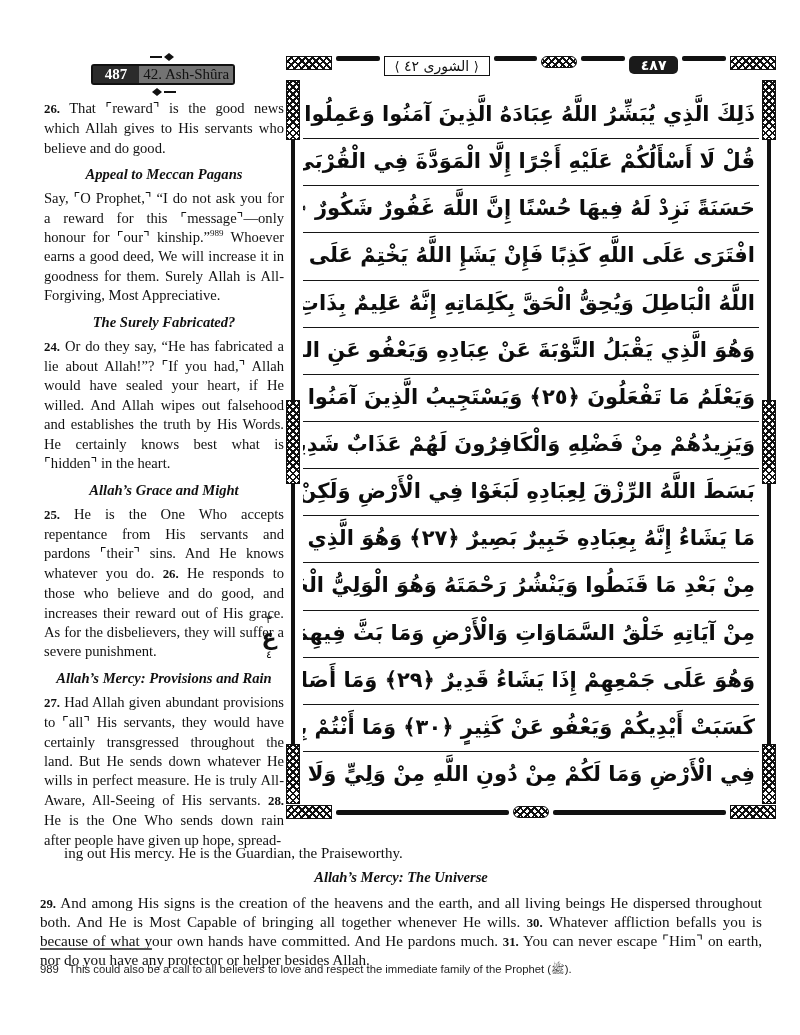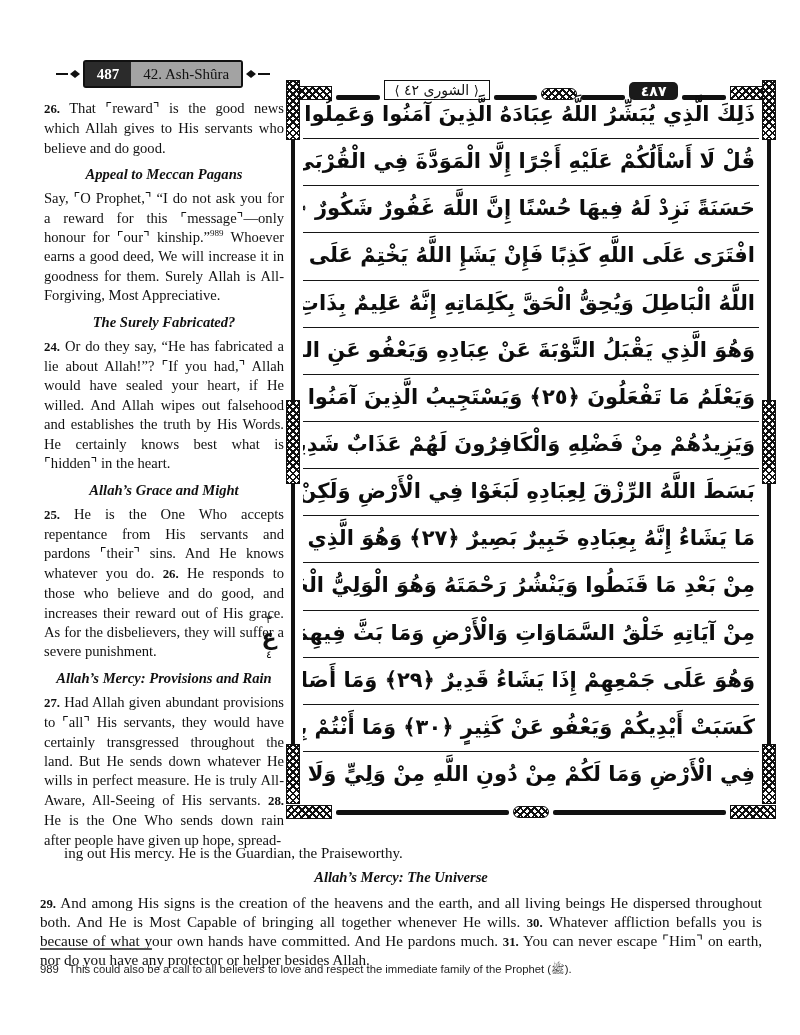--- a/index.html
+++ b/index.html
@@ -14,52 +14,52 @@
     background-color:#fff;
     background-image:
       repeating-linear-gradient(45deg,#111 0 2px,rgba(0,0,0,0) 2px 5px),
       repeating-linear-gradient(-45deg,#111 0 2px,rgba(0,0,0,0) 2px 5px);
     border:1px solid #111;
     box-sizing:border-box;
   }
   
   .eng-header{
     position:absolute;left:44px;top:58px;width:238px;height:32px;
-    display:flex;align-items:center;justify-content:center;gap:1px;
+    display:flex;align-items:center;justify-content:center;gap:1px;flex-direction:column;
   }
   .eng-header .cartouche{
     display:flex;align-items:stretch;border:2px solid #111;border-radius:3px;
     height:28px;box-sizing:border-box;
   }
   .eng-header .pageno{
     background:#2b2b2b;color:#fff;font-weight:bold;font-size:15px;
     display:flex;align-items:center;padding:0 12px;
   }
   .eng-header .surah{
-    background:#a3a3a3;color:#111;font-size:15px;
-    display:flex;align-items:center;padding:0 12px;white-space:nowrap;
+    background:#737373;color:#111;font-size:15px;
+    display:flex;align-items:center;padding:0 4px;white-space:nowrap;
   }
   .orn-svg{flex:0 0 auto;}
   
   .eng-column{
     position:absolute;left:44px;top:99px;width:240px;
     font-size:14.6px;line-height:19.4px;text-align:justify;
   }
   .eng-heading{
     text-align:center;font-weight:bold;font-style:italic;
     font-size:14.6px;margin:7px 0 6px;line-height:18px;
   }
   .eng-p{margin:0 0 7px;}
   .vnum{font-weight:bold;font-size:12.8px;}
   sup{font-size:9px;line-height:0;}
   
   .quran-frame{position:absolute;left:286px;top:56px;width:490px;height:768px;}
   .frame-top{
-    position:absolute;left:0;top:10px;right:0;height:34px;
-    display:flex;align-items:flex-end;gap:4px;
+    position:absolute;left:0;top:0;right:0;height:34px;
+    display:flex;align-items:flex-start;gap:4px;
   }
   .frame-bottom{
     position:absolute;left:0;bottom:0;right:0;height:24px;
     display:flex;align-items:center;gap:4px;
   }
   .corner-h{width:46px;height:14px;}
   .bar{flex:1 1 auto;height:5px;background:#111;border-radius:2px;}
   .knot{width:36px;height:12px;border-radius:6px;}
   .surah-box{
     border:1.5px solid #111;padding:1px 10px;font-size:14px;

